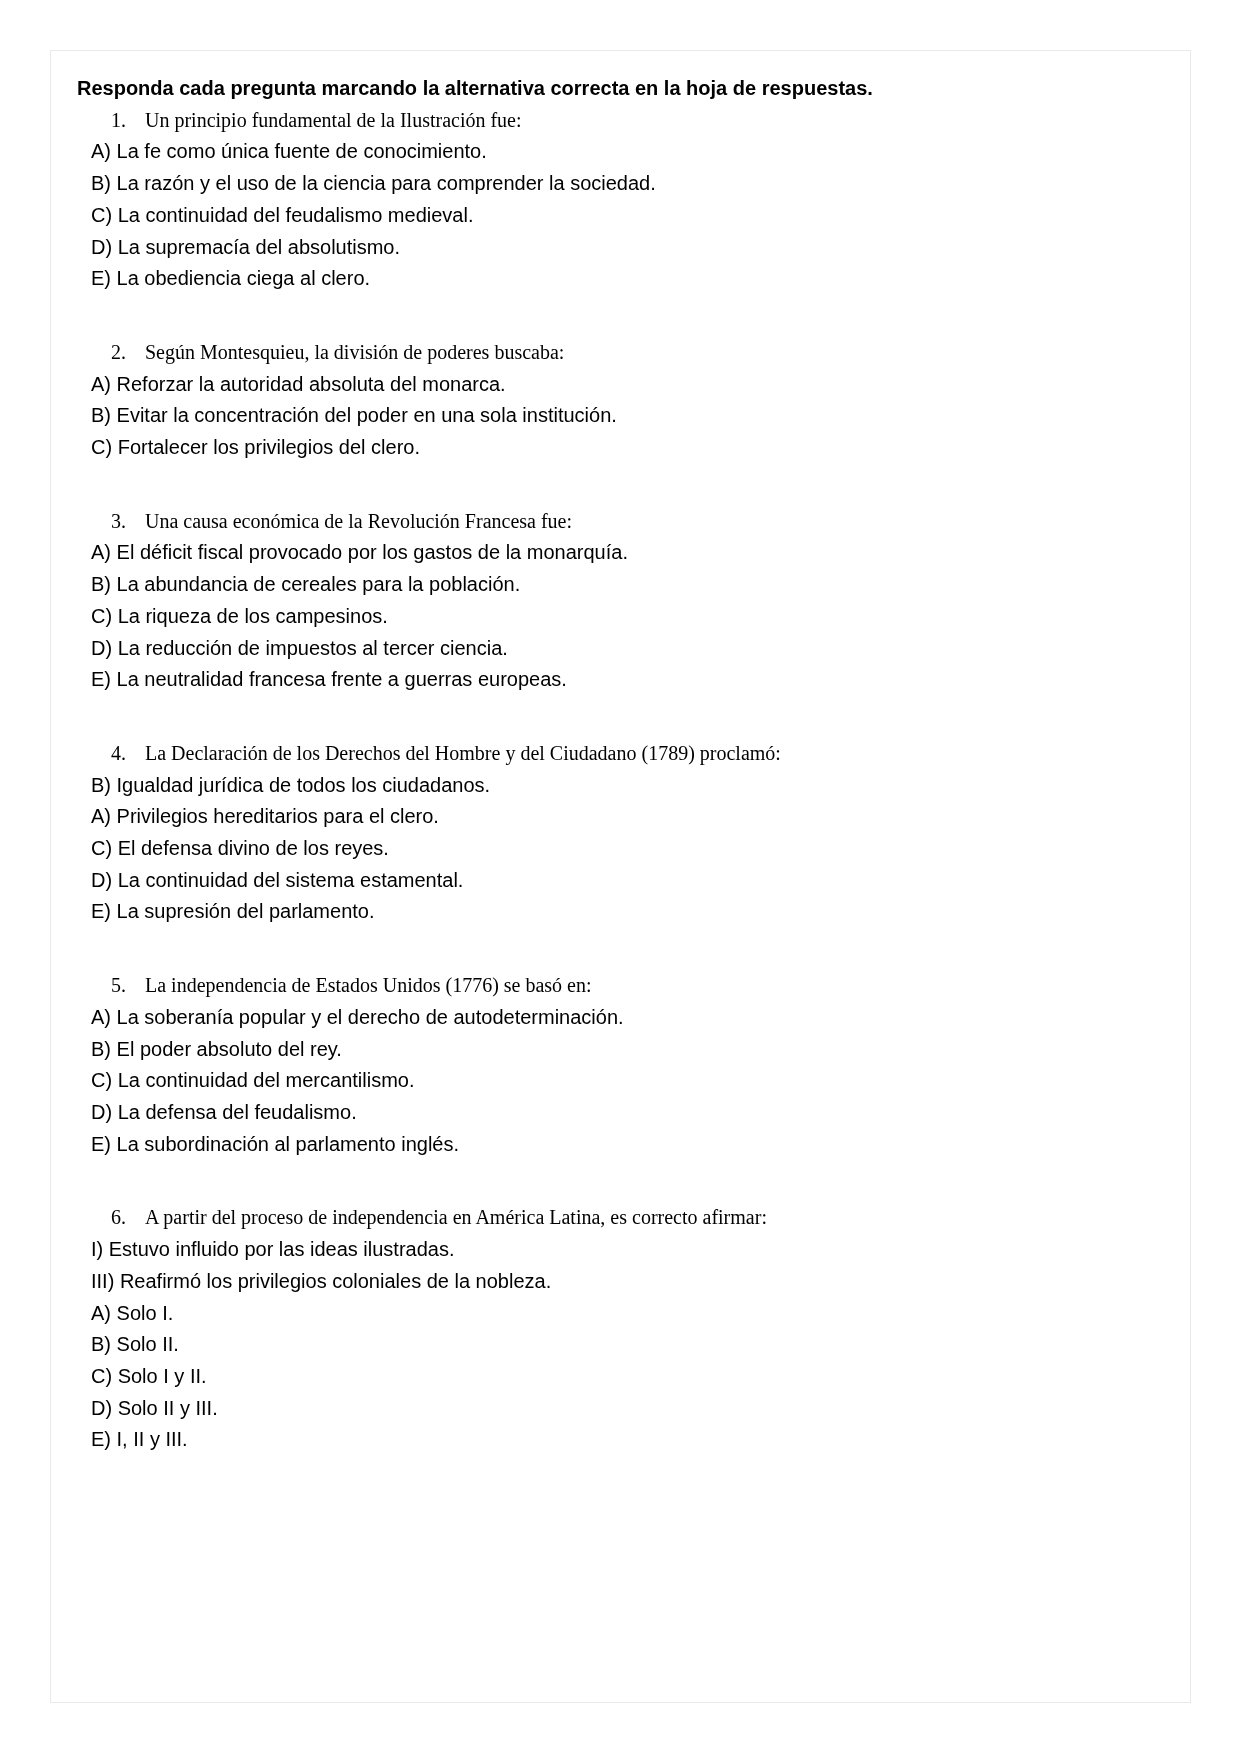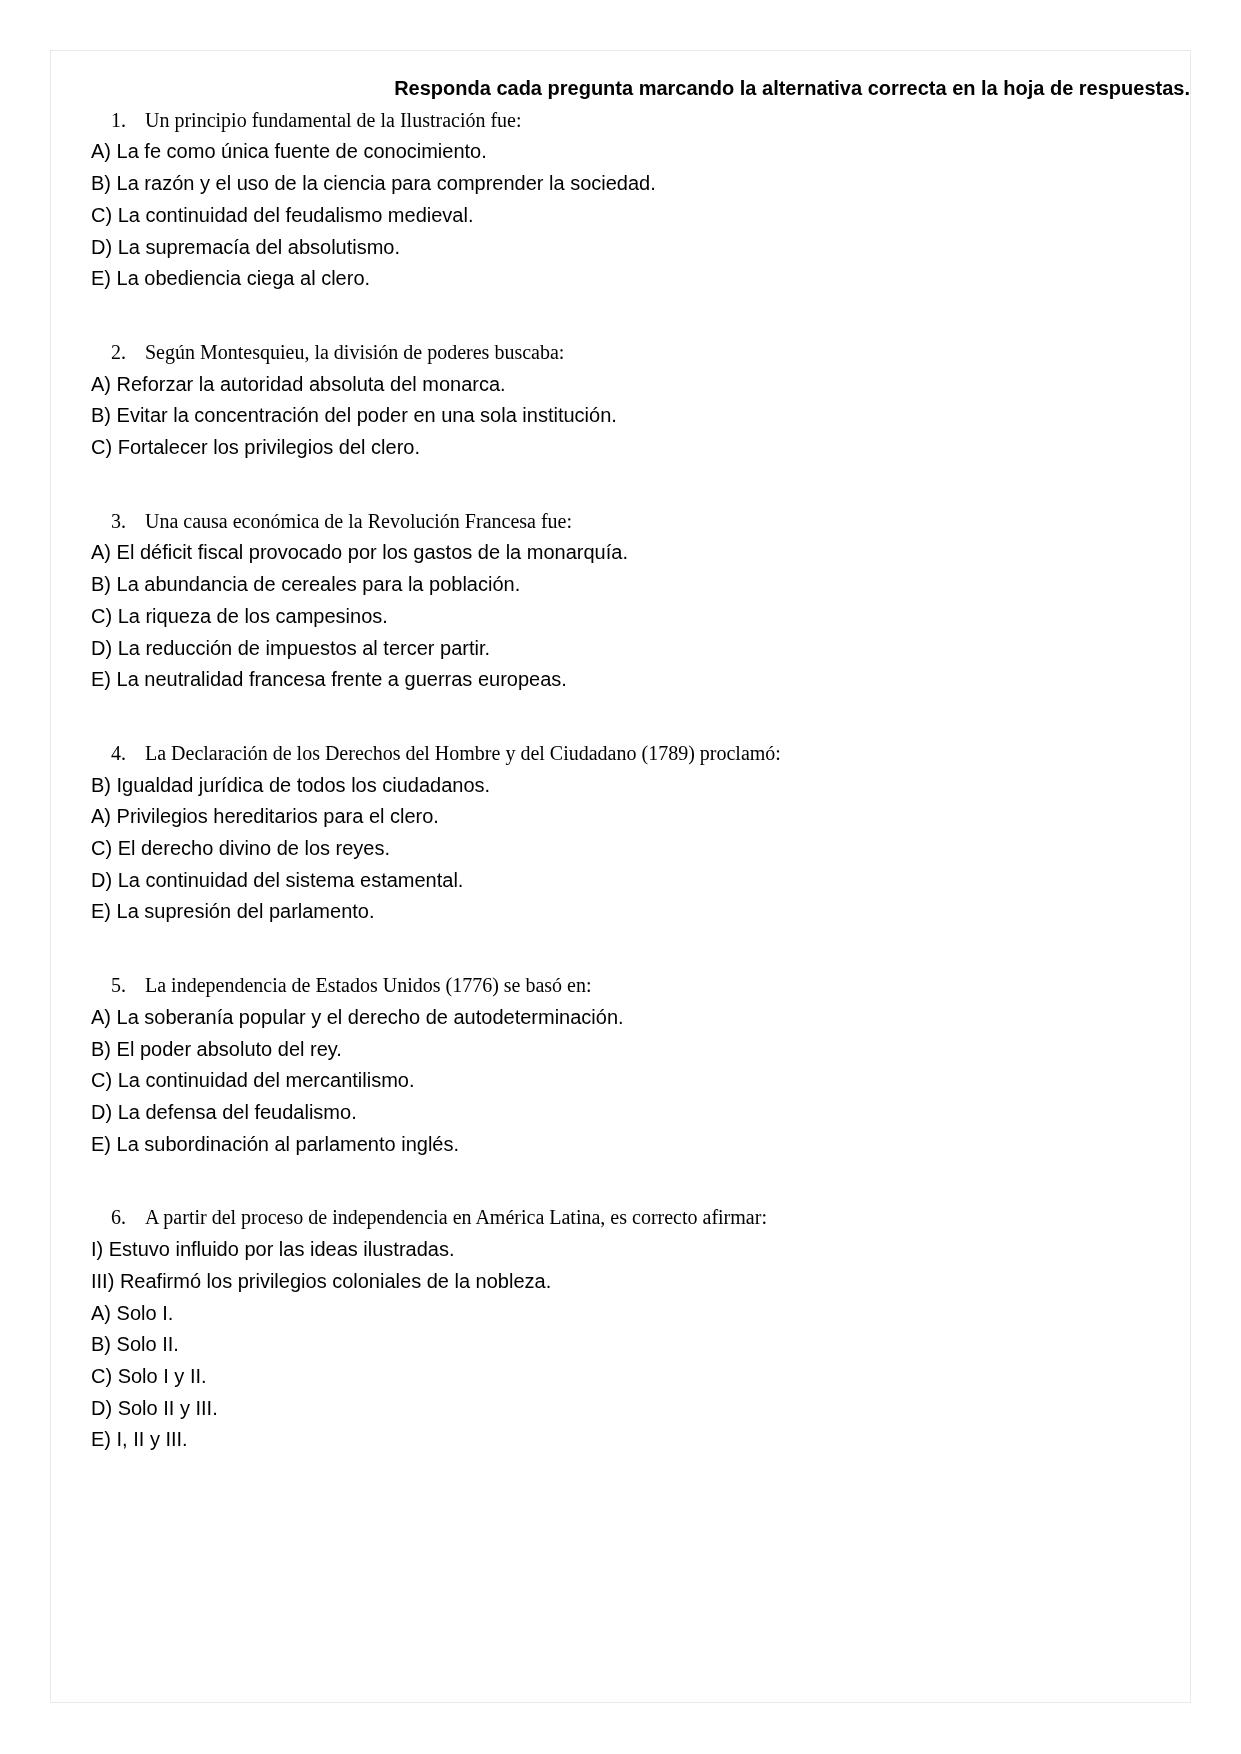--- a/index.html
+++ b/index.html
@@ -26,21 +26,20 @@
     overflow: hidden;
   }
   .doc {
     padding-top: 22px;
     font-size: 20px;
     line-height: 31.7px;
   }
   .doc-title {
     font-weight: bold;
     margin-left: 26px;
-    text-align: right;
   }
   .question {
     margin-bottom: 42px;
   }
   .q-head { white-space: nowrap; font-family: Liberation Serif, serif; }
   .q-num {
     display: inline-block;
     margin-left: 60px;
     width: 34px;
   }
@@ -71,29 +70,29 @@
       <div class="q-opt">A) Reforzar la autoridad absoluta del monarca.</div>
       <div class="q-opt">B) Evitar la concentración del poder en una sola institución.</div>
       <div class="q-opt">C) Fortalecer los privilegios del clero.</div>
     </div>
 
     <div class="question">
       <div class="q-head"><span class="q-num">3.</span><span>Una causa económica de la Revolución Francesa fue:</span></div>
       <div class="q-opt">A) El déficit fiscal provocado por los gastos de la monarquía.</div>
       <div class="q-opt">B) La abundancia de cereales para la población.</div>
       <div class="q-opt">C) La riqueza de los campesinos.</div>
-      <div class="q-opt">D) La reducción de impuestos al tercer partir.</div>
+      <div class="q-opt">D) La reducción de impuestos al tercer ciencia.</div>
       <div class="q-opt">E) La neutralidad francesa frente a guerras europeas.</div>
     </div>
 
     <div class="question">
       <div class="q-head"><span class="q-num">4.</span><span>La Declaración de los Derechos del Hombre y del Ciudadano (1789) proclamó:</span></div>
       <div class="q-opt">B) Igualdad jurídica de todos los ciudadanos.</div>
       <div class="q-opt">A) Privilegios hereditarios para el clero.</div>
-      <div class="q-opt">C) El derecho divino de los reyes.</div>
+      <div class="q-opt">C) El defensa divino de los reyes.</div>
       <div class="q-opt">D) La continuidad del sistema estamental.</div>
       <div class="q-opt">E) La supresión del parlamento.</div>
     </div>
 
     <div class="question">
       <div class="q-head"><span class="q-num">5.</span><span>La independencia de Estados Unidos (1776) se basó en:</span></div>
       <div class="q-opt">A) La soberanía popular y el derecho de autodeterminación.</div>
       <div class="q-opt">B) El poder absoluto del rey.</div>
       <div class="q-opt">C) La continuidad del mercantilismo.</div>
       <div class="q-opt">D) La defensa del feudalismo.</div>

